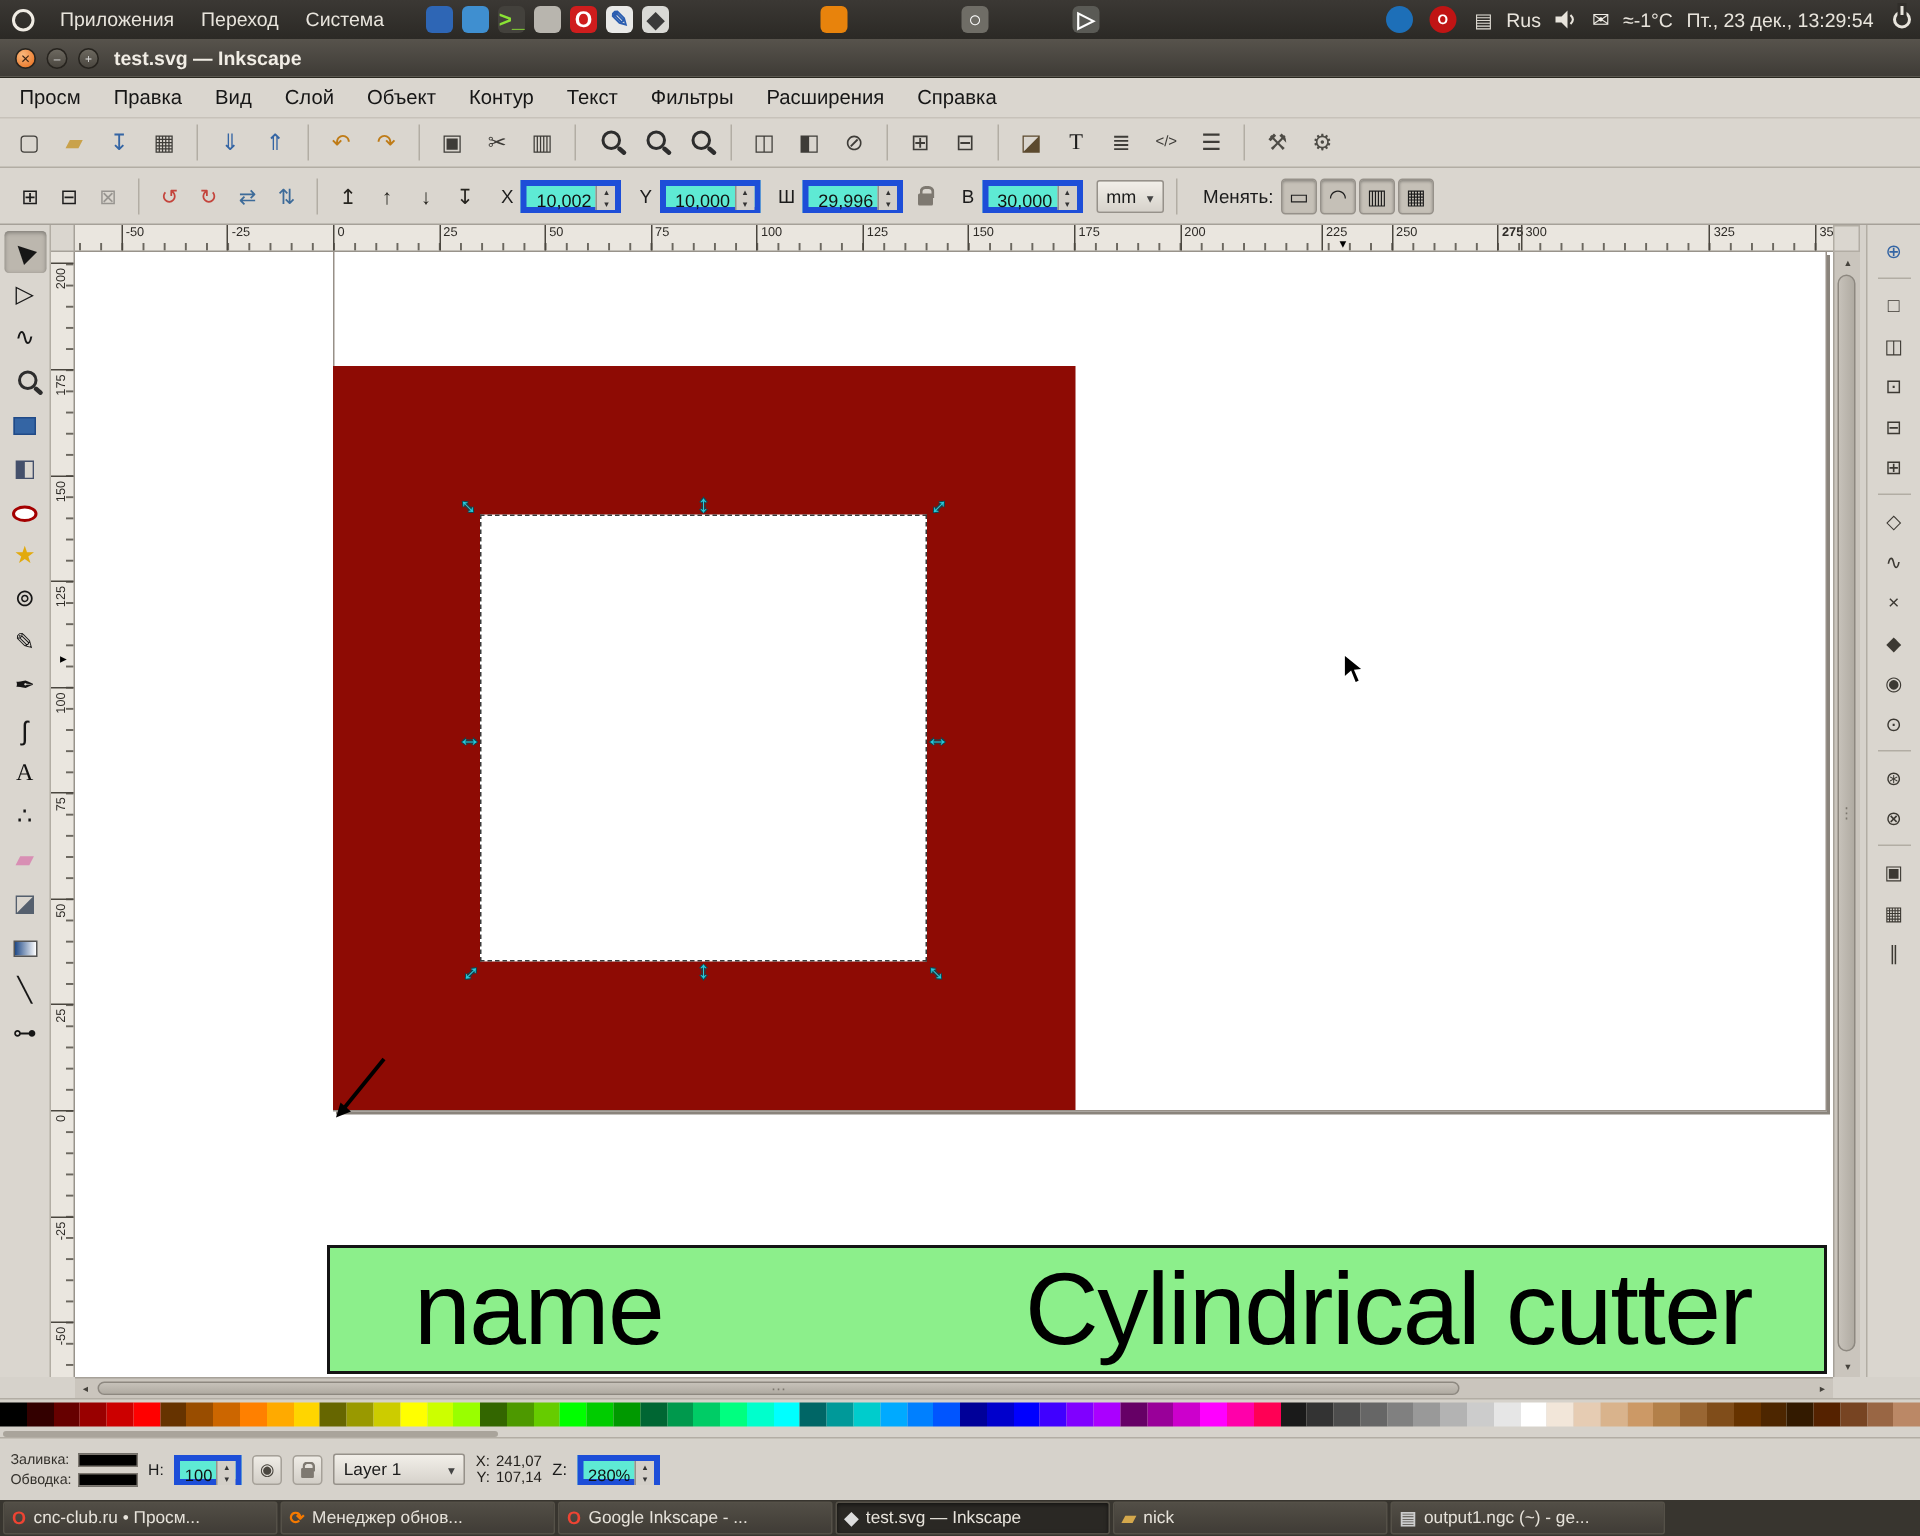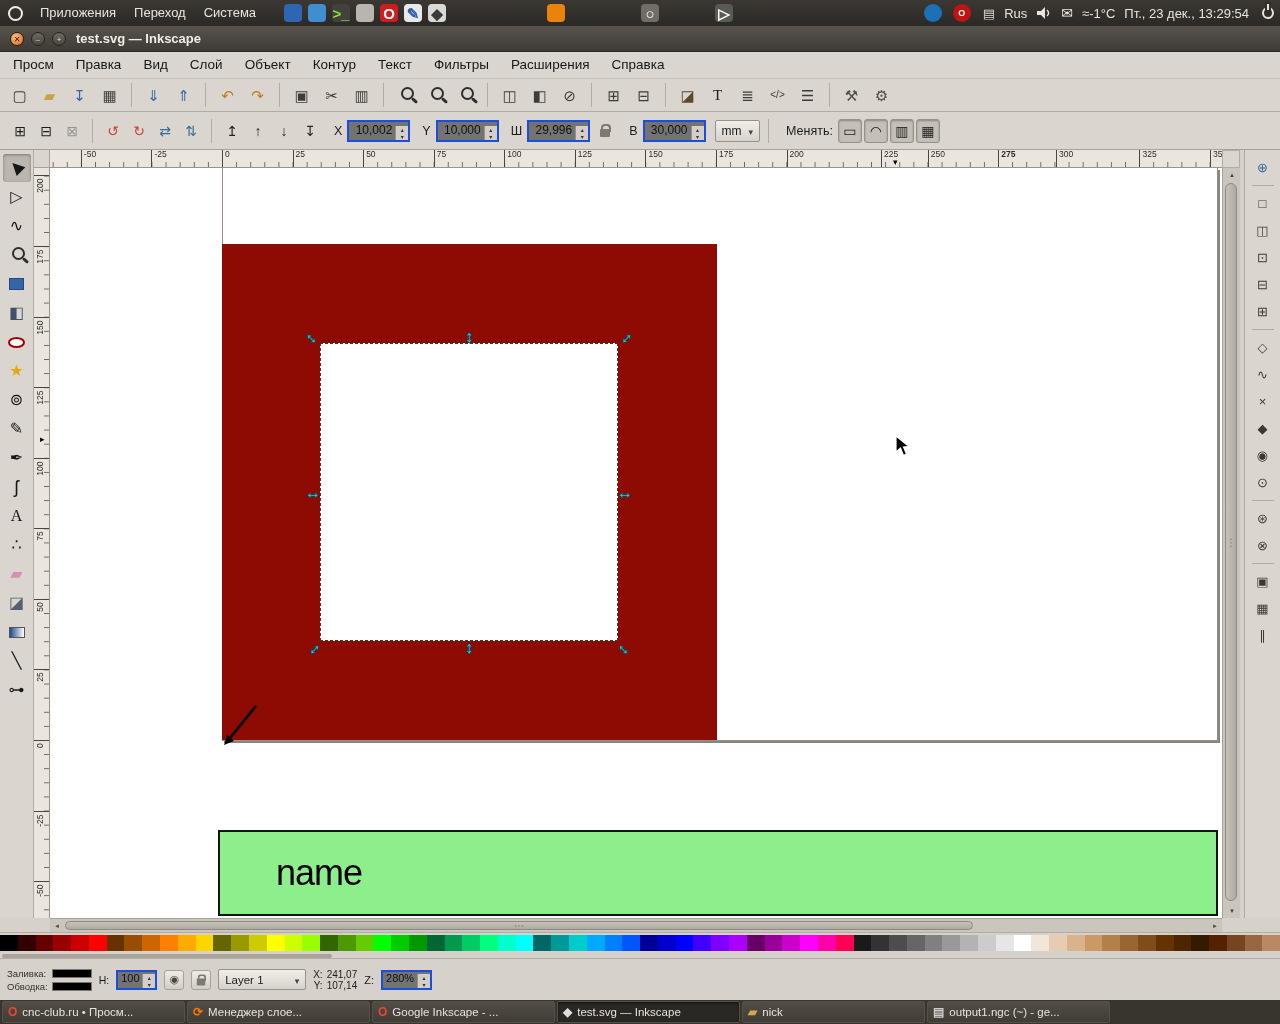--- a/index.html
+++ b/index.html
@@ -34,21 +34,21 @@
 .cbtn{width:27px;height:27px;display:flex;align-items:center;justify-content:center;border-radius:3px;flex:none}
 .glyph{display:inline-block;line-height:1;font-size:15px}
 .tsep{width:1px;height:24px;background:#b2ada4;margin:0 5px;flex:none}
 #optbar{position:absolute;left:0;top:112px;width:1280px;height:38px;background:#dad6cf;border-bottom:1px solid #a6a199;display:flex;align-items:center;padding-left:8px;gap:3px;font-size:12.5px;color:#1c1c1c}
 .grp{display:inline-flex;align-items:center;gap:2px}
 .obtn{width:24px;height:24px;display:flex;align-items:center;justify-content:center;border-radius:3px;flex:none}
 .obtn .glyph{font-size:14px}
 .obtn.toggled{background:#c5c0b7;border:1px solid #96918a;box-shadow:inset 0 1px 2px rgba(0,0,0,.3)}
 .disabled{opacity:.35}
 .lbl{margin:0 2px 0 9px}
-.spin{display:inline-flex;height:22px;border:2px solid #1d4ed8;background:#737373;align-items:flex-end;flex:none}
+.spin{display:inline-flex;height:22px;border:4px solid #1d4ed8;background:#5eead4;align-items:flex-start;flex:none}
 .spin .v{padding:1px 3px 0;font-size:12px;line-height:19px;text-align:right;color:#111;overflow:hidden;white-space:nowrap}
 .spin .btns{width:13px;background:#d3cfc8;border-left:1px solid #96918a;display:flex;flex-direction:column}
 .spin .btns i{flex:1;font-style:normal;display:flex;align-items:center;justify-content:center;font-size:6px;color:#333}
 .spin .btns i.up::before{content:"▴"}
 .spin .btns i.dn::before{content:"▾"}
 .drop{display:inline-flex;align-items:center;height:22px;border:1px solid #96918a;border-radius:2px;background:linear-gradient(#f2efe9,#d6d2cb);padding:0 6px;gap:7px;font-size:12px;flex:none}
 .da::before{content:"▾";font-size:9px;color:#444}
 .lockico{position:relative;display:inline-block;width:10px;height:8px;background:#7e7971;border-radius:1px;margin-top:4px}
 .lockico::before{content:"";position:absolute;left:1px;top:-5px;width:6px;height:6px;border:2px solid #7e7971;border-bottom:none;border-radius:4px 4px 0 0}
 
@@ -90,21 +90,21 @@
 #page-shadow-right{position:absolute;left:1168px;top:2px;width:2px;height:572px;background:#8a847c}
 #page-bottom{left:172px;top:572px;width:996px;height:1px}
 #page-shadow-bottom{position:absolute;left:174px;top:573px;width:996px;height:2px;background:#8a847c}
 #red-rect{position:absolute;left:172px;top:76px;width:495px;height:496px}
 #white-square{position:absolute;left:270px;top:175px;width:298px;height:298px;background:#fff;border:1px dashed #3a3a3a}
 .handle{position:absolute;width:18px;height:18px;display:flex;align-items:center;justify-content:center;font-size:16px;font-weight:900;color:#2bc9da;text-shadow:-1px 0 0 #074b56,1px 0 0 #074b56,0 -1px 0 #074b56,0 1px 0 #074b56}
 .handle.h::after{content:"↔"}
 .handle.v::after{content:"↕"}
 #annot{position:absolute;left:202px;top:518px;font-size:27px;color:#000;font-family:"DejaVu Sans",sans-serif}
 #annot-arrow{position:absolute;left:168px;top:534px}
-#greenbox{position:absolute;left:168px;top:662px;width:1000px;height:86px;border:2px solid #141414;display:flex;align-items:center;justify-content:space-between;padding:0 48px 0 56px;font-size:36px;letter-spacing:-1px;color:#000}
+#greenbox{position:absolute;left:168px;top:662px;width:1000px;height:86px;border:2px solid #141414;display:flex;align-items:center;justify-content:space-between;padding:0 48px 0 56px;font-size:68px;letter-spacing:-1px;color:#000}
 #cursor{position:absolute;left:845px;top:267px}
 
 
 #scorner{position:absolute;left:1222px;top:150px;width:18px;height:18px;background:#dad6cf;border:1px solid #b2ada4}
 #vscroll{position:absolute;left:1222px;top:168px;width:18px;height:750px;background:#cac5bd;border-left:1px solid #a6a199}
 #hscroll{position:absolute;left:50px;top:918px;width:1172px;height:14px;background:#cac5bd;border-top:1px solid #a6a199}
 .stepper{position:absolute;display:flex;align-items:center;justify-content:center;font-size:7px;color:#45423c}
 #vs-up{left:0;top:0;width:18px;height:14px}#vs-up::before{content:"▴"}
 #vs-dn{left:0;bottom:0;width:18px;height:14px}#vs-dn::before{content:"▾"}
 #hs-l{left:0;top:0;width:14px;height:13px}#hs-l::before{content:"◂"}
@@ -483,21 +483,21 @@
       <span class="htick" style="left: 313.145px;">50</span>
       <span class="htick" style="left: 383.717px;">75</span>
       <span class="htick" style="left: 454.29px;">100</span>
       <span class="htick" style="left: 524.862px;">125</span>
       <span class="htick" style="left: 595.435px;">150</span>
       <span class="htick" style="left: 666.008px;">175</span>
       <span class="htick" style="left: 736.58px;">200</span>
       <span class="htick" style="left: 831px;">225</span>
       <span class="htick" style="left: 877.725px;">250</span>
       <span class="htick" style="left: 948.298px; font-weight: bold;">275</span>
-      <span class="htick" style="left: 1006px;">300</span>
+      <span class="htick" style="left: 964px;">300</span>
       <span class="htick" style="left: 1089.44px;">325</span>
       <span class="htick" style="left: 1160.02px;">350</span>
     </div>
   <div id="vruler">
       <span id="vmarker">▸</span>
       <span class="vtick" style="top: 7.42px;">
         <b>200</b>
       </span>
       <span class="vtick" style="top: 77.9925px;">
         <b>175</b>
@@ -546,20 +546,21 @@
     <span class="handle h" style="left:566px;top:316px"></span>
     <span class="handle h" style="left:254px;top:471px;transform:rotate(-45deg)"></span>
     <span class="handle v" style="left:410px;top:471px"></span>
     <span class="handle h" style="left:566px;top:471px;transform:rotate(45deg)"></span>
     <svg id="annot-arrow" width="46" height="48" viewBox="0 0 46 48">
         <path d="M38 4 L12 36" stroke="#000" stroke-width="2.6" fill="none"></path>
         <polygon points="6,43 9,33 16,39" fill="#000"></polygon>
       </svg>
     <div id="greenbox" style="background: rgb(140, 239, 139);">
       <span>name</span>
+      <span>Cylindrical cutter</span>
     </div>
     <svg id="cursor" width="17" height="23" viewBox="0 0 17 23">
         <polygon points="1,1 1,17 5.5,13 8.5,20.5 11.5,19 8.5,12 14,11.5" fill="#000" stroke="#fff" stroke-width="1.2"></polygon>
       </svg>
   </div>
 
   <div id="snapbar">
       <span class="snapb">
         <span class="glyph" style="color: rgb(52, 101, 164);">⊕</span>
       </span>
@@ -748,21 +749,21 @@
       </span>
   </div>
 
   <div id="taskbar">
       <span class="task">
         <span class="tico" style="color: rgb(238, 68, 51);">O</span>
         <span class="tlabel">cnc-club.ru • Просм...</span>
       </span>
       <span class="task">
         <span class="tico" style="color: rgb(245, 121, 0);">⟳</span>
-        <span class="tlabel">Менеджер слое...</span>
+        <span class="tlabel">Менеджер обнов...</span>
       </span>
       <span class="task">
         <span class="tico" style="color: rgb(238, 68, 51);">O</span>
         <span class="tlabel">Google Inkscape - ...</span>
       </span>
       <span class="task active">
         <span class="tico" style="color: rgb(221, 221, 221);">◆</span>
         <span class="tlabel">test.svg — Inkscape</span>
       </span>
       <span class="task">

